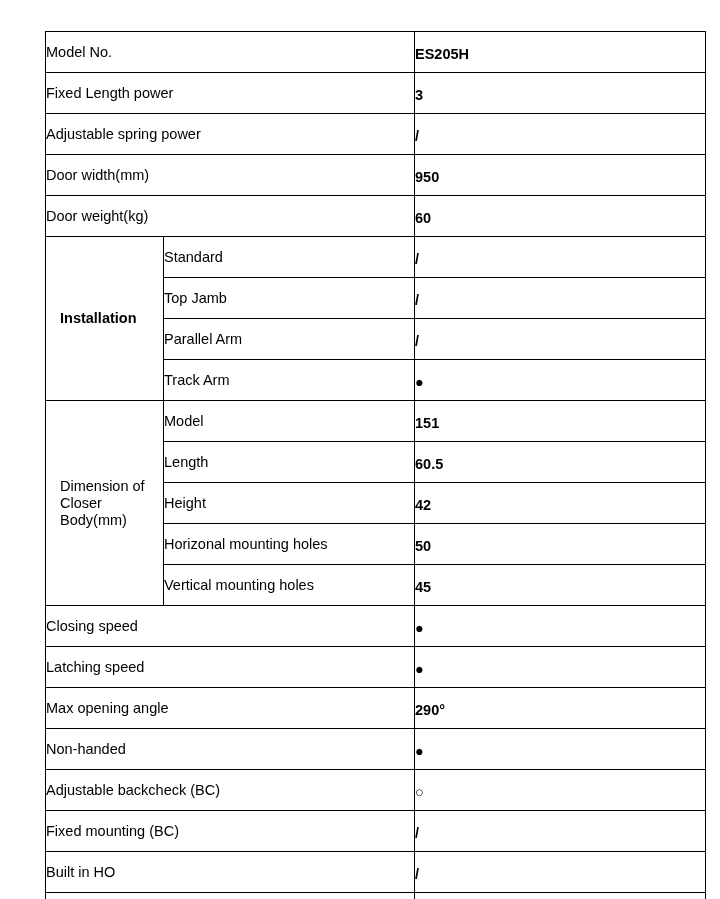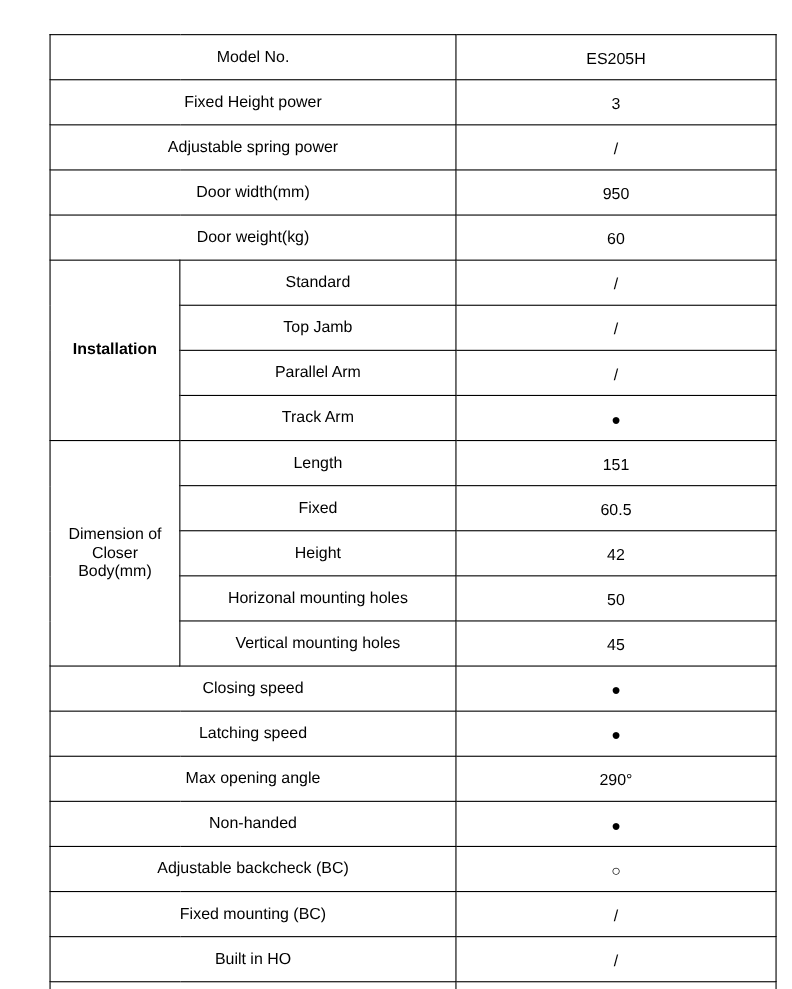--- a/index.html
+++ b/index.html
@@ -1,37 +1,37 @@
 <!DOCTYPE html>
 <html><head>
 <meta charset="utf-8">
 <style>
   html, body { margin:0; padding:0; background:#fff; }
   body { width:720px; height:899px; position:relative; font-family:"Liberation Sans", sans-serif; color:#000; }
   table.spec { position:absolute; left:45px; top:31px; width:660px; border-collapse:collapse; table-layout:fixed; }
-  table.spec td { border:1.5px solid #000; height:35px; padding:0; text-align:center; vertical-align:middle; font-size:14.5px; line-height:17px; }
-  table.spec td.val { font-size:14.5px; padding-top:5px; }
+  table.spec td { border:1.5px solid #000; height:35px; padding:0; vertical-align:middle; font-size:14.5px; line-height:17px; }
+  table.spec td.val { font-size:14.5px; padding-top:5px;font-weight:bold; }
   col.c1 { width:118px; } col.c2 { width:251px; } col.c3 { width:291px; }
 </style>
 </head>
 <body>
 
 <table class="spec">
   <colgroup>
       <col class="c1">
       <col class="c2">
       <col class="c3">
     </colgroup>
   <tbody id="tbody">
       <tr>
         <td colspan="2">Model No.</td>
         <td class="val">ES205H</td>
       </tr>
       <tr>
-        <td colspan="2">Fixed Height power</td>
+        <td colspan="2">Fixed Length power</td>
         <td class="val">3</td>
       </tr>
       <tr>
         <td colspan="2">Adjustable spring power</td>
         <td class="val">/</td>
       </tr>
       <tr>
         <td colspan="2">Door width(mm)</td>
         <td class="val">950</td>
       </tr>
@@ -51,25 +51,25 @@
       <tr>
         <td>Parallel Arm</td>
         <td class="val">/</td>
       </tr>
       <tr>
         <td>Track Arm</td>
         <td class="val">●</td>
       </tr>
       <tr>
         <td rowspan="5" style="padding: 0px 14px;">Dimension of Closer Body(mm)</td>
-        <td>Length</td>
+        <td>Model</td>
         <td class="val">151</td>
       </tr>
       <tr>
-        <td>Fixed</td>
+        <td>Length</td>
         <td class="val">60.5</td>
       </tr>
       <tr>
         <td>Height</td>
         <td class="val">42</td>
       </tr>
       <tr>
         <td>Horizonal mounting holes</td>
         <td class="val">50</td>
       </tr>

